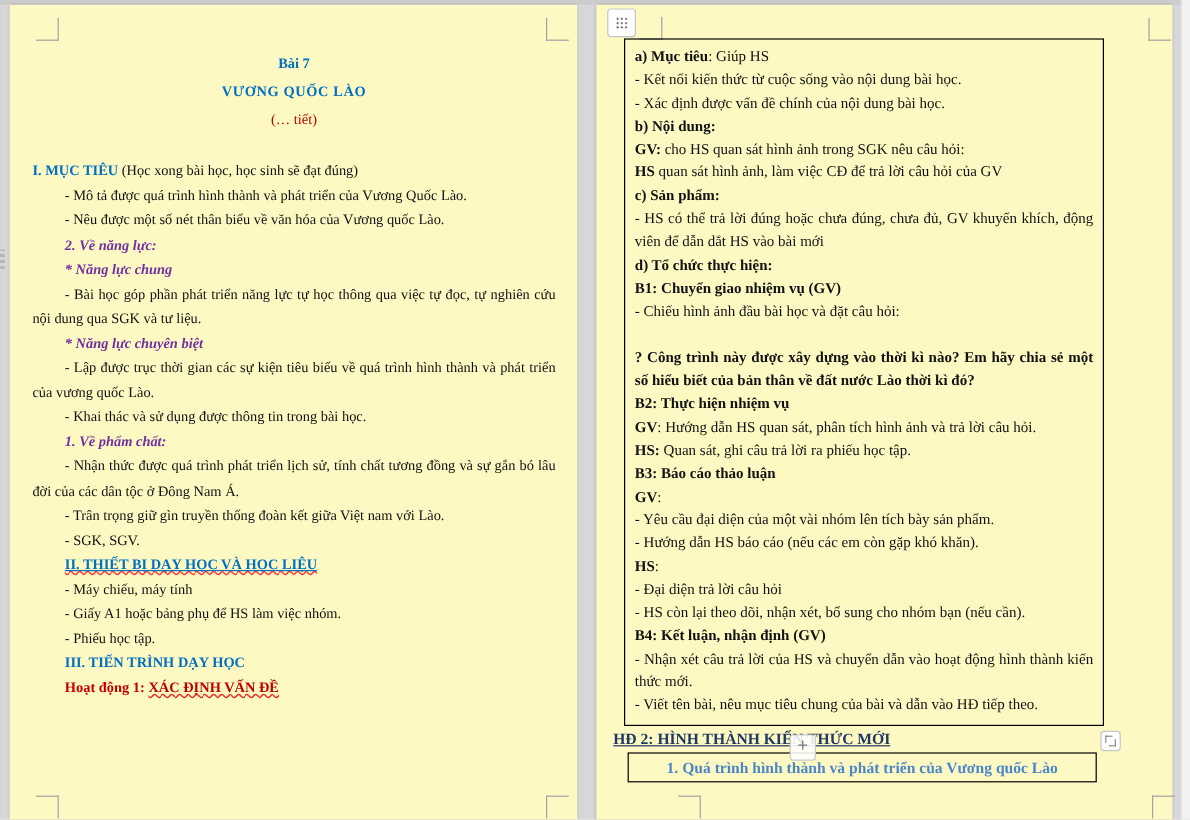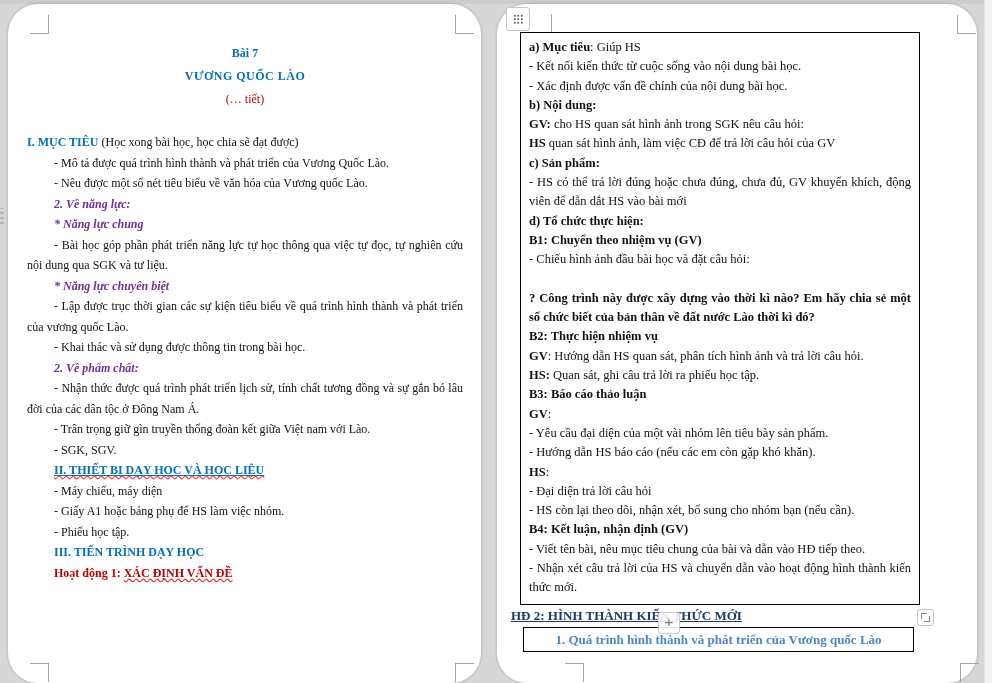--- a/index.html
+++ b/index.html
@@ -1,20 +1,20 @@
 <!DOCTYPE html>
 <html><head>
 <meta charset="utf-8">
 <style>
   html,body{margin:0;padding:0;}
   body{width:992px;height:683px;overflow:hidden;
        font-family:"Liberation Serif","DejaVu Serif",serif;}
   .canvas{position:relative;width:992px;height:683px;background:#d7d7d7;}
   .topstrip{position:absolute;left:0;top:0;width:992px;height:4px;background:#cccccc;}
-  .page{position:absolute;top:4px;background:#ffffff;box-shadow:0 0 3px rgba(0,0,0,.25);border-radius:30px;}
+  .page{position:absolute;top:4px;background:#fef9c3;box-shadow:0 0 3px rgba(0,0,0,.25);}
   .page-l{left:8px;width:473px;height:679px;}
   .page-r{left:497px;width:480px;height:679px;}
   
   .cm{position:absolute;width:18px;height:18px;}
   .cm.tl{border-right:1px solid #a3a3a3;border-bottom:1px solid #a3a3a3;}
   .cm.tr{border-left:1px solid #a3a3a3;border-bottom:1px solid #a3a3a3;}
   .cm.bl{border-right:1px solid #a3a3a3;border-top:1px solid #a3a3a3;}
   .cm.br{border-left:1px solid #a3a3a3;border-top:1px solid #a3a3a3;}
   
   .content-l{position:absolute;left:19px;top:38px;width:436px;color:#111;}
@@ -70,39 +70,39 @@
     <div class="cm tl" style="left:22px;top:11px;"></div>
     <div class="cm tr" style="left:447px;top:11px;"></div>
     <div class="cm bl" style="left:22px;top:659px;"></div>
     <div class="cm br" style="left:447px;top:659px;"></div>
 
     <div class="content-l">
       <p class="ttl c">Bài 7</p>
       <p class="ttl2 c">VƯƠNG QUỐC LÀO</p>
       <p class="tiet c">(… tiết)</p>
 
-      <p class="noind"><span class="h-blue">I. MỤC TIÊU</span><span> (Học xong bài học, học chia sẽ đạt được)</span></p>
+      <p class="noind"><span class="h-blue">I. MỤC TIÊU</span><span> (Học xong bài học, học sinh sẽ đạt đúng)</span></p>
 
       <p>- Mô tả được quá trình hình thành và phát triển của Vương Quốc Lào.</p>
-      <p>- Nêu được một số nét tiêu biểu về văn hóa của Vương quốc Lào.</p>
+      <p>- Nêu được một số nét thân biểu về văn hóa của Vương quốc Lào.</p>
 
       <p class="ph">2. Về năng lực:</p>
       <p class="ph">* Năng lực chung</p>
       <p>- Bài học góp phần phát triển năng lực tự học thông qua việc tự đọc, tự nghiên cứu nội dung qua SGK và tư liệu.</p>
       <p class="ph">* Năng lực chuyên biệt</p>
       <p>- Lập được trục thời gian các sự kiện tiêu biểu về quá trình hình thành và phát triển của vương quốc Lào.</p>
       <p>- Khai thác và sử dụng được thông tin trong bài học.</p>
 
-      <p class="ph">2. Về phẩm chất:</p>
+      <p class="ph">1. Về phẩm chất:</p>
       <p>- Nhận thức được quá trình phát triển lịch sử, tính chất tương đồng và sự gắn bó lâu đời của các dân tộc ở Đông Nam Á.</p>
       <p>- Trân trọng giữ gìn truyền thống đoàn kết giữa Việt nam với Lào.</p>
 
       <p>- SGK, SGV.</p>
       <p><span class="wavy"><span class="h-blue u">II. THIẾT BỊ DẠY HỌC VÀ HỌC LIỆU</span></span></p>
-      <p>- Máy chiếu, máy diện</p>
+      <p>- Máy chiếu, máy tính</p>
       <p>- Giấy A1 hoặc bảng phụ để HS làm việc nhóm.</p>
       <p>- Phiếu học tập.</p>
 
       <p class="h3row">III. TIẾN TRÌNH DẠY HỌC</p>
       <p class="hd1"><span>Hoạt động 1: </span><span class="wavy-red">XÁC ĐỊNH VẤN ĐỀ</span></p>
     </div>
   </div>
 
   <div class="page page-r">
     <div class="cm tl" style="left:36px;top:10px;"></div>
@@ -118,37 +118,37 @@
       <div class="tbl1">
         <p class="trow"><span class="b">a) Mục tiêu</span><span>: Giúp HS</span></p>
           <p class="trow"><span class="b"></span><span>- Kết nối kiến thức từ cuộc sống vào nội dung bài học.</span></p>
           <p class="trow"><span class="b"></span><span>- Xác định được vấn đề chính của nội dung bài học.</span></p>
           <p class="trow"><span class="b">b) Nội dung:</span><span></span></p>
           <p class="trow"><span class="b">GV:</span><span> cho HS quan sát hình ảnh trong SGK nêu câu hỏi:</span></p>
           <p class="trow"><span class="b">HS</span><span> quan sát hình ảnh, làm việc CĐ để trả lời câu hỏi của GV</span></p>
           <p class="trow"><span class="b">c) Sản phẩm:</span><span></span></p>
           <p class="trow"><span class="b"></span><span>- HS có thể trả lời đúng hoặc chưa đúng, chưa đủ, GV khuyến khích, động viên để dẫn dắt HS vào bài mới</span></p>
           <p class="trow"><span class="b">d) Tổ chức thực hiện:</span><span></span></p>
-          <p class="trow"><span class="b">B1: Chuyển theo nhiệm vụ (GV)</span><span></span></p>
+          <p class="trow"><span class="b">B1: Chuyển giao nhiệm vụ (GV)</span><span></span></p>
           <p class="trow"><span class="b"></span><span>- Chiếu hình ảnh đầu bài học và đặt câu hỏi:</span></p>
           <p class="trow"><span class="b"></span><span></span></p>
-          <p class="trow"><span class="b">?  Công trình này được xây dựng vào thời kì nào? Em hãy chia sẻ một số chức biết của bản thân về đất nước Lào thời kì đó?</span><span></span></p>
+          <p class="trow"><span class="b">?  Công trình này được xây dựng vào thời kì nào? Em hãy chia sẻ một số hiểu biết của bản thân về đất nước Lào thời kì đó?</span><span></span></p>
           <p class="trow"><span class="b">B2: Thực hiện nhiệm vụ</span><span></span></p>
           <p class="trow"><span class="b">GV</span><span>: Hướng dẫn HS quan sát, phân tích hình ảnh và trả lời câu hỏi.</span></p>
           <p class="trow"><span class="b">HS:</span><span> Quan sát, ghi câu trả lời ra phiếu học tập.</span></p>
           <p class="trow"><span class="b">B3: Báo cáo thảo luận</span><span></span></p>
           <p class="trow"><span class="b">GV</span><span>:</span></p>
-          <p class="trow"><span class="b"></span><span>- Yêu cầu đại diện của một vài nhóm lên tiêu bày sản phẩm.</span></p>
+          <p class="trow"><span class="b"></span><span>- Yêu cầu đại diện của một vài nhóm lên tích bày sản phẩm.</span></p>
           <p class="trow"><span class="b"></span><span>- Hướng dẫn HS báo cáo (nếu các em còn gặp khó khăn).</span></p>
           <p class="trow"><span class="b">HS</span><span>:</span></p>
           <p class="trow"><span class="b"></span><span>- Đại diện trả lời câu hỏi</span></p>
           <p class="trow"><span class="b"></span><span>- HS còn lại theo dõi, nhận xét, bổ sung cho nhóm bạn (nếu cần).</span></p>
           <p class="trow"><span class="b">B4: Kết luận, nhận định (GV)</span><span></span></p>
+          <p class="trow"><span class="b"></span><span>- Nhận xét câu trả lời của HS và chuyển dẫn vào hoạt động hình thành kiến thức mới.</span></p>
           <p class="trow"><span class="b"></span><span>- Viết tên bài, nêu mục tiêu chung của bài và dẫn vào HĐ tiếp theo.</span></p>
-          <p class="trow"><span class="b"></span><span>- Nhận xét câu trả lời của HS và chuyển dẫn vào hoạt động hình thành kiến thức mới.</span></p>
       </div>
 
       <div class="hd2row">
         <span class="u2">HĐ 2: HÌNH THÀNH KIẾN THỨC MỚI</span>
         <div class="plusbtn">+</div>
         <div class="resizebtn">
             <i class="a"></i>
             <i class="b2"></i>
           </div>
       </div>

